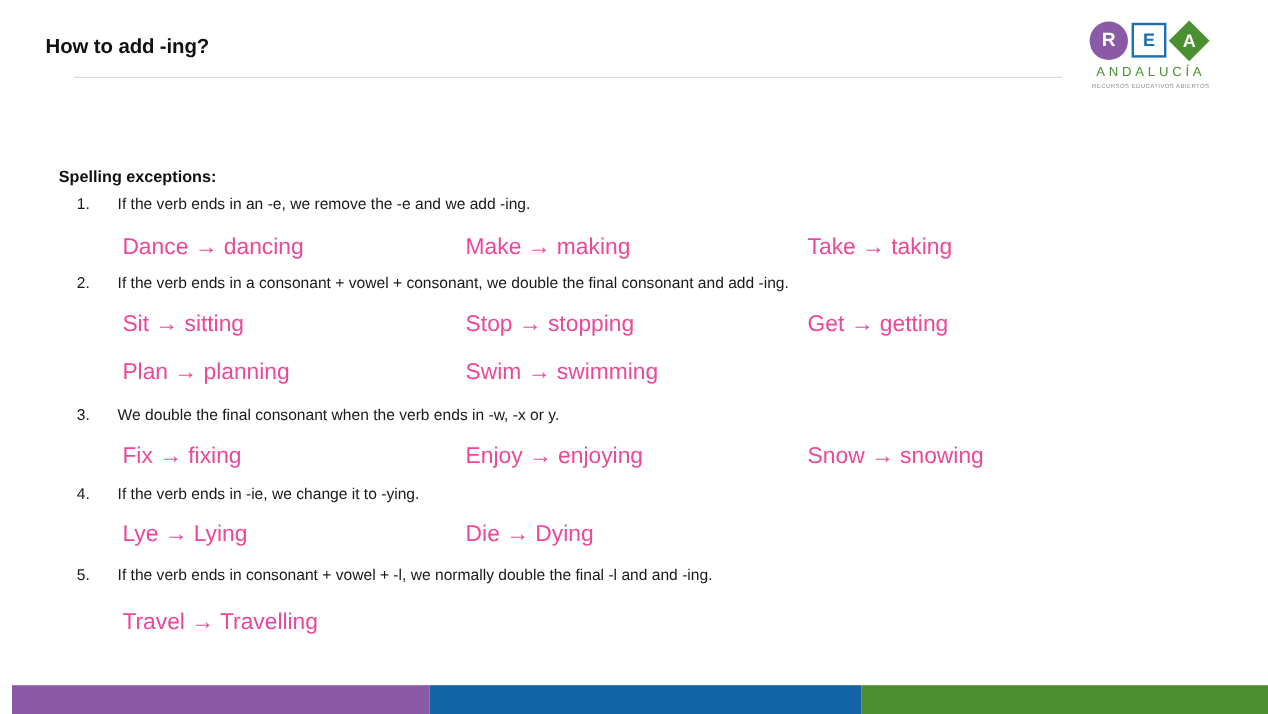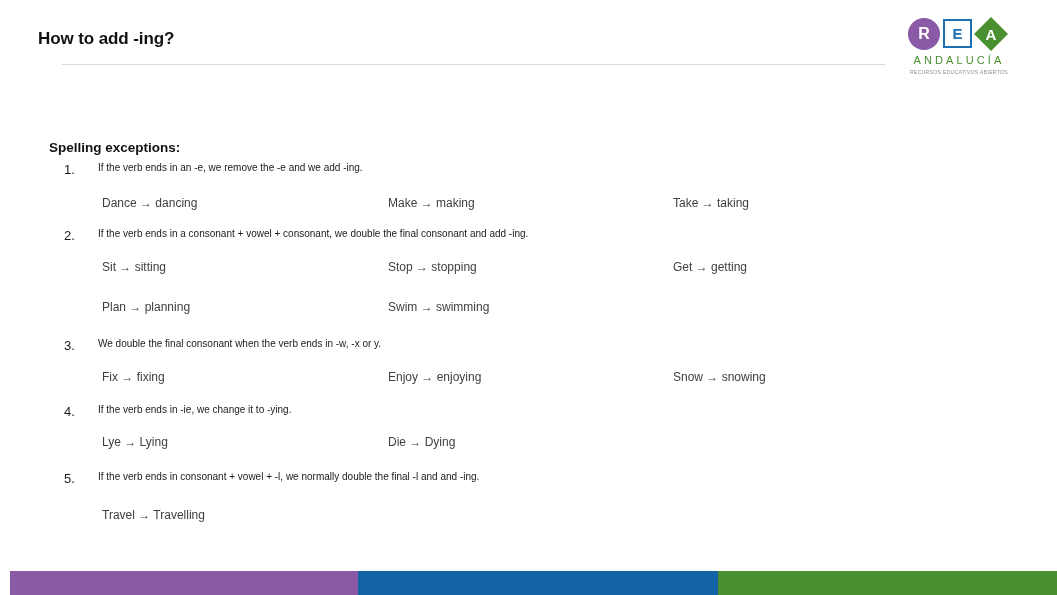--- a/index.html
+++ b/index.html
@@ -173,34 +173,34 @@
     position: absolute;
     left: 54px;
     width: 24px;
     text-align: left;
     font-size: 13px;
     color: #1a1a1a;
   }
   .rule-text {
     position: absolute;
     left: 88px;
-    font-size: 10px;
+    font-size: 13px;
     color: #1a1a1a;
     white-space: nowrap;
   }
   .example-row {
     position: absolute;
     left: 0;
     width: 1057px;
     height: 18px;
   }
   .example {
     position: absolute;
-    font-size: 12px;
-    color: #404040;
+    font-size: 19px;
+    color: #ec4899;
     white-space: nowrap;
   }
   .col-0 { left: 92px; }
   .col-1 { left: 378px; }
   .col-2 { left: 663px; }
 
   
   #footer-bar {
     position: absolute;
     left: 0;

